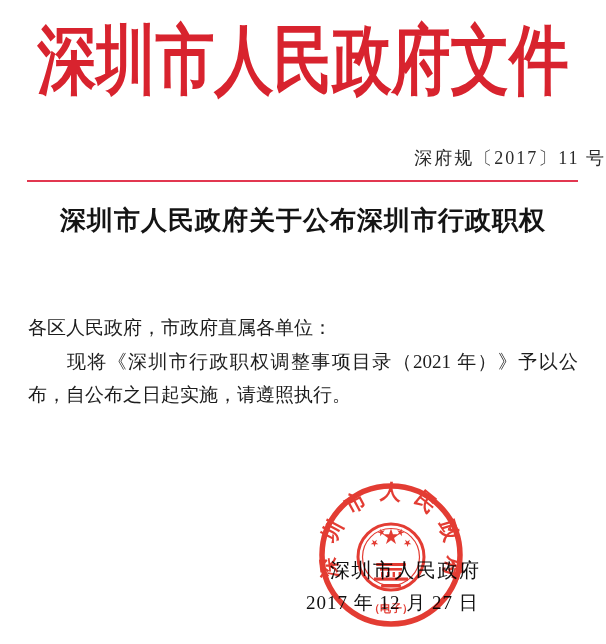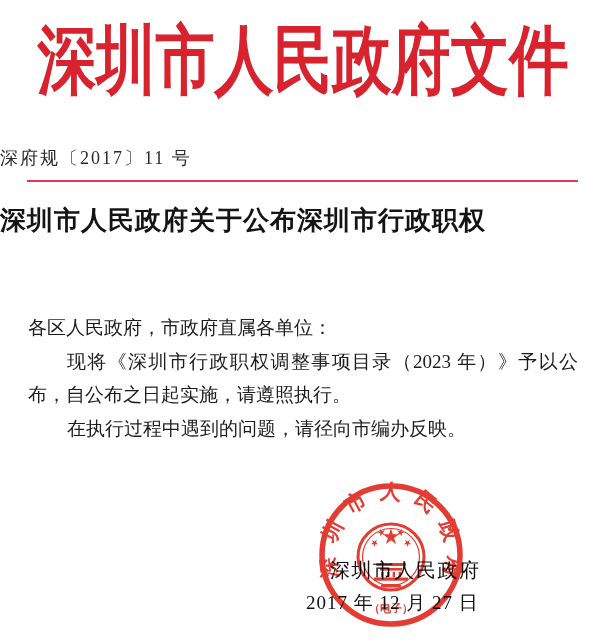--- a/index.html
+++ b/index.html
@@ -22,36 +22,36 @@
     color:#d8232e;
     letter-spacing:0px;
     transform:scaleY(1.28);
     transform-origin:center top;
     white-space:nowrap;
   }
 
   
   .doc-number {
     top:146px; left:0; width:606px;
-    text-align:left;
+    text-align:right;
     font-size:18px;
     letter-spacing:2px;
     color:#2a2a2a;
   }
 
   
   .red-line {
     top:180px; left:27px; width:551px; height:2px;
     background:#e23750;
   }
 
   
   .doc-title {
     top:202px; left:0; width:606px;
-    text-align:left;
+    text-align:center;
     font-size:26px;
     font-weight:700;
     line-height:37px;
     letter-spacing:1px;
     color:#141414;
   }
 
   
   .doc-body {
     top:311px; left:28px; width:550px;
@@ -111,22 +111,21 @@
 <div class="abs doc-number">深府规〔2017〕11 号</div>
 
 <div class="abs red-line"></div>
 
 <div class="abs doc-title">
   <span>深圳市人民政府关于公布深圳市行政职权</span><br>
 </div>
 
 <div class="abs doc-body">
   <p class="no-indent">各区人民政府，市政府直属各单位：</p>
-  <p>现将《深圳市行政职权调整事项目录（2023 年）》予以公布，自公布之日起实施，请遵照执行。</p>
-  <p>在执行过程中遇到的问题，请径向市编办反映。</p>
+  <p>现将《深圳市行政职权调整事项目录（2021 年）》予以公布，自公布之日起实施，请遵照执行。</p>
 </div>
 
 <div class="abs signature">深圳市人民政府</div>
 <div class="abs sign-date">2017 年 12 月 27 日</div>
 
 <div class="abs seal">
   <svg viewBox="0 0 148 148">
 
     <circle cx="74" cy="74" r="69" fill="none" stroke="#e2342a" stroke-width="5.5"></circle>
 

